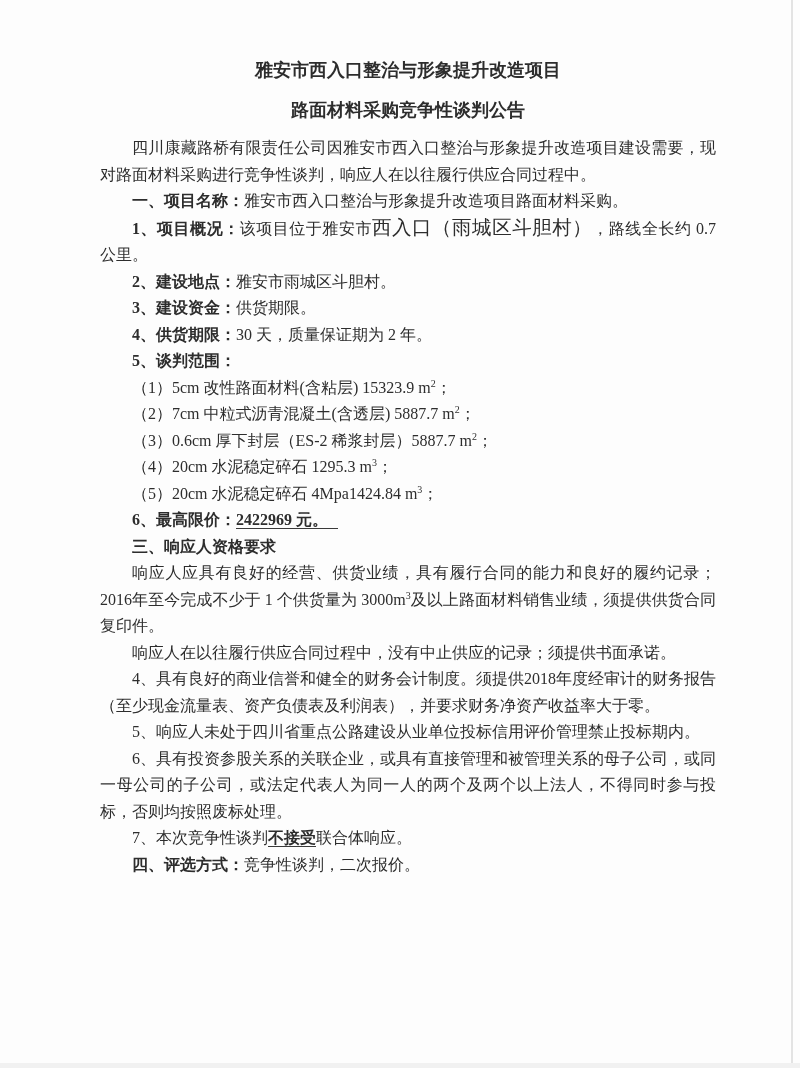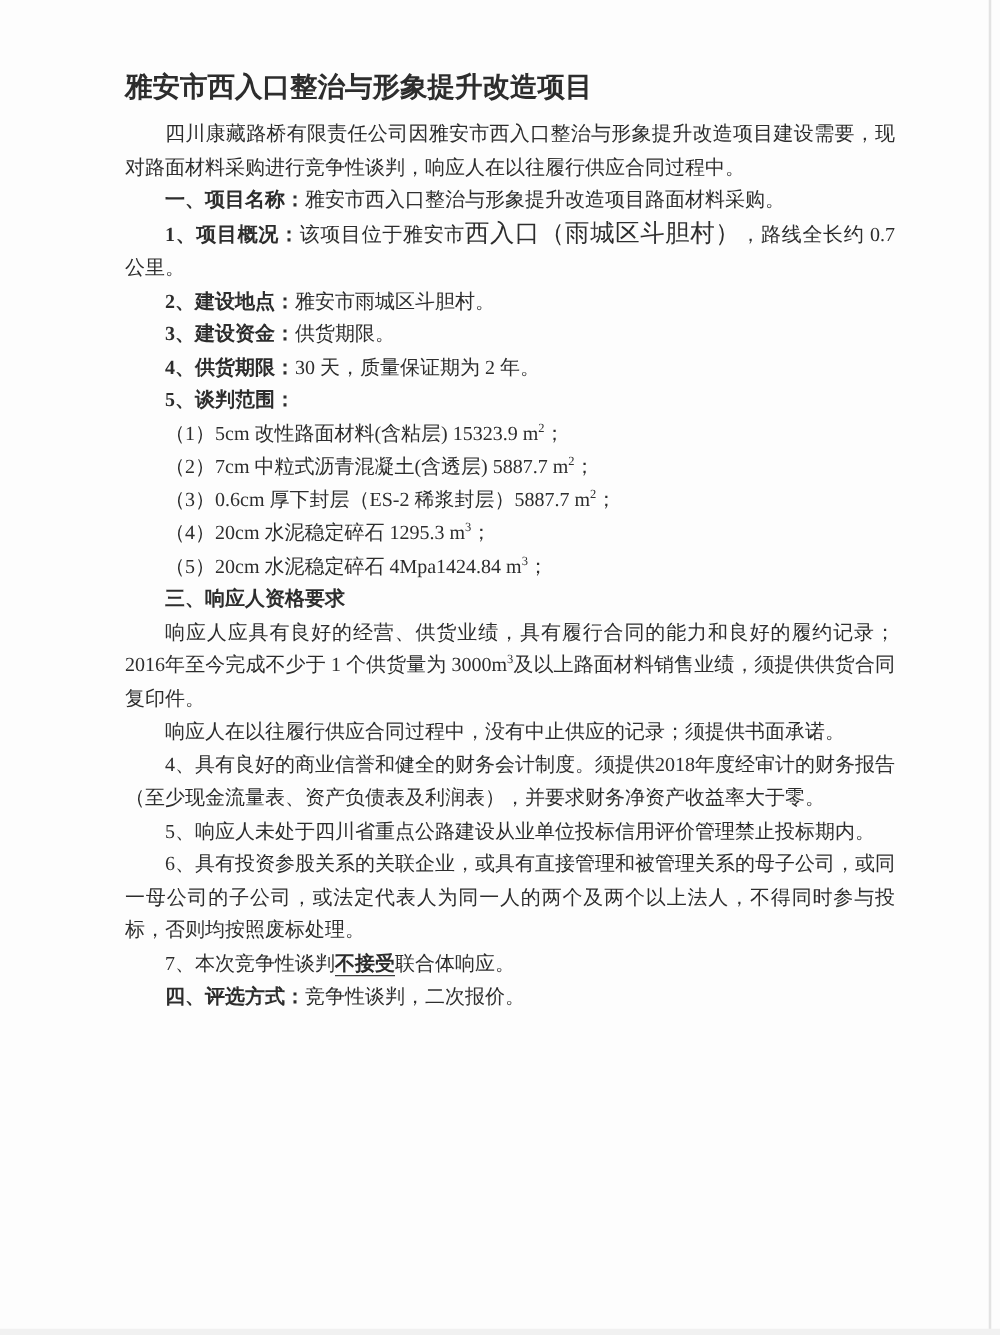--- a/index.html
+++ b/index.html
@@ -8,23 +8,24 @@
     width:800px;height:1068px;
     background:#fdfdfd;
     box-sizing:border-box;
     padding:50px 84px 0 100px;
     font-family:"Liberation Serif","DejaVu Serif",serif;
     color:#2d2d2d;
     overflow:hidden;
   }
   .title{
     margin:0;
-    font-size:22px;
+    font-size:18px;
     line-height:40px;
     font-weight:bold;
+    text-align:center;
   }
   .doc-body{
     margin-top:5px;
     font-size:16px;
     line-height:26.5px;
     text-align:justify;
   }
   p.para{
     margin:0;
     text-indent:2em;
@@ -41,33 +42,35 @@
   .scan-edge-bottom{
     position:absolute;left:0;right:0;bottom:0;height:5px;
     background:#f1f1f1;
   }
 </style>
 </head>
 <body>
 
 <div class="page">
   <h1 class="title">雅安市西入口整治与形象提升改造项目</h1>
+  <h1 class="title">路面材料采购竞争性谈判公告</h1>
   <div class="doc-body">
       <p class="para"><span>四川康藏路桥有限责任公司因雅安市西入口整治与形象提升改造项目建设需要，现对路面材料采购进行竞争性谈判，响应人在以往履行供应合同过程中。</span></p>
       <p class="para"><span class="b">一、项目名称：</span><span>雅安市西入口整治与形象提升改造项目路面材料采购。</span></p>
       <p class="para"><span class="b">1、项目概况：</span><span>该项目位于雅安市</span><span class="big">西入口（雨城区斗胆村）</span><span>，路线全长约 0.7 公里。</span></p>
       <p class="para"><span class="b">2、建设地点：</span><span>雅安市雨城区斗胆村。</span></p>
       <p class="para"><span class="b">3、建设资金：</span><span>供货期限。</span></p>
       <p class="para"><span class="b">4、供货期限：</span><span>30 天，质量保证期为 2 年。</span></p>
       <p class="para"><span class="b">5、谈判范围：</span></p>
       <p class="para"><span>（1）5cm 改性路面材料(含粘层) 15323.9 m</span><sup>2</sup><span>；</span></p>
       <p class="para"><span>（2）7cm 中粒式沥青混凝土(含透层) 5887.7 m</span><sup>2</sup><span>；</span></p>
       <p class="para"><span>（3）0.6cm 厚下封层（ES-2 稀浆封层）5887.7 m</span><sup>2</sup><span>；</span></p>
       <p class="para"><span>（4）20cm 水泥稳定碎石 1295.3 m</span><sup>3</sup><span>；</span></p>
       <p class="para"><span>（5）20cm 水泥稳定碎石 4Mpa1424.84 m</span><sup>3</sup><span>；</span></p>
+      <p class="para"><span class="b">6、最高限价：</span><span class="b u pad">2422969 元。</span></p>
       <p class="para"><span class="b">三、响应人资格要求</span></p>
       <p class="para"><span>响应人应具有良好的经营、供货业绩，具有履行合同的能力和良好的履约记录；2016年至今完成不少于 1 个供货量为 3000m</span><sup>3</sup><span>及以上路面材料销售业绩，须提供供货合同复印件。</span></p>
       <p class="para"><span>响应人在以往履行供应合同过程中，没有中止供应的记录；须提供书面承诺。</span></p>
       <p class="para"><span>4、具有良好的商业信誉和健全的财务会计制度。须提供2018年度经审计的财务报告（至少现金流量表、资产负债表及利润表），并要求财务净资产收益率大于零。</span></p>
       <p class="para"><span>5、响应人未处于四川省重点公路建设从业单位投标信用评价管理禁止投标期内。</span></p>
       <p class="para"><span>6、具有投资参股关系的关联企业，或具有直接管理和被管理关系的母子公司，或同一母公司的子公司，或法定代表人为同一人的两个及两个以上法人，不得同时参与投标，否则均按照废标处理。</span></p>
       <p class="para"><span>7、本次竞争性谈判</span><span class="b u">不接受</span><span>联合体响应。</span></p>
       <p class="para"><span class="b">四、评选方式：</span><span>竞争性谈判，二次报价。</span></p>
     </div>
   <div class="scan-edge-right"></div>

